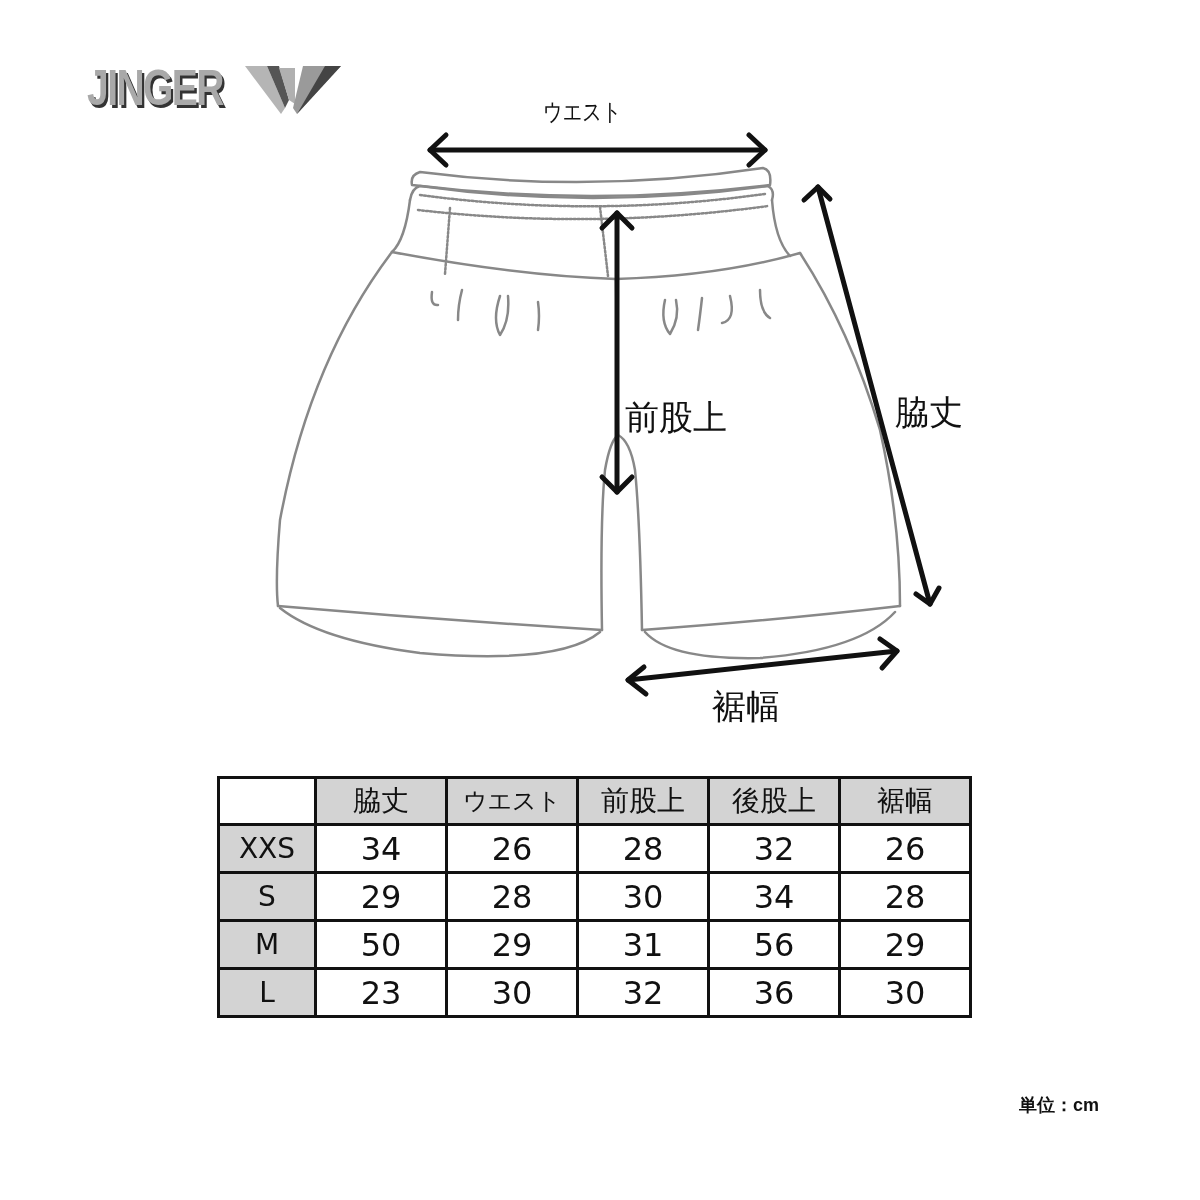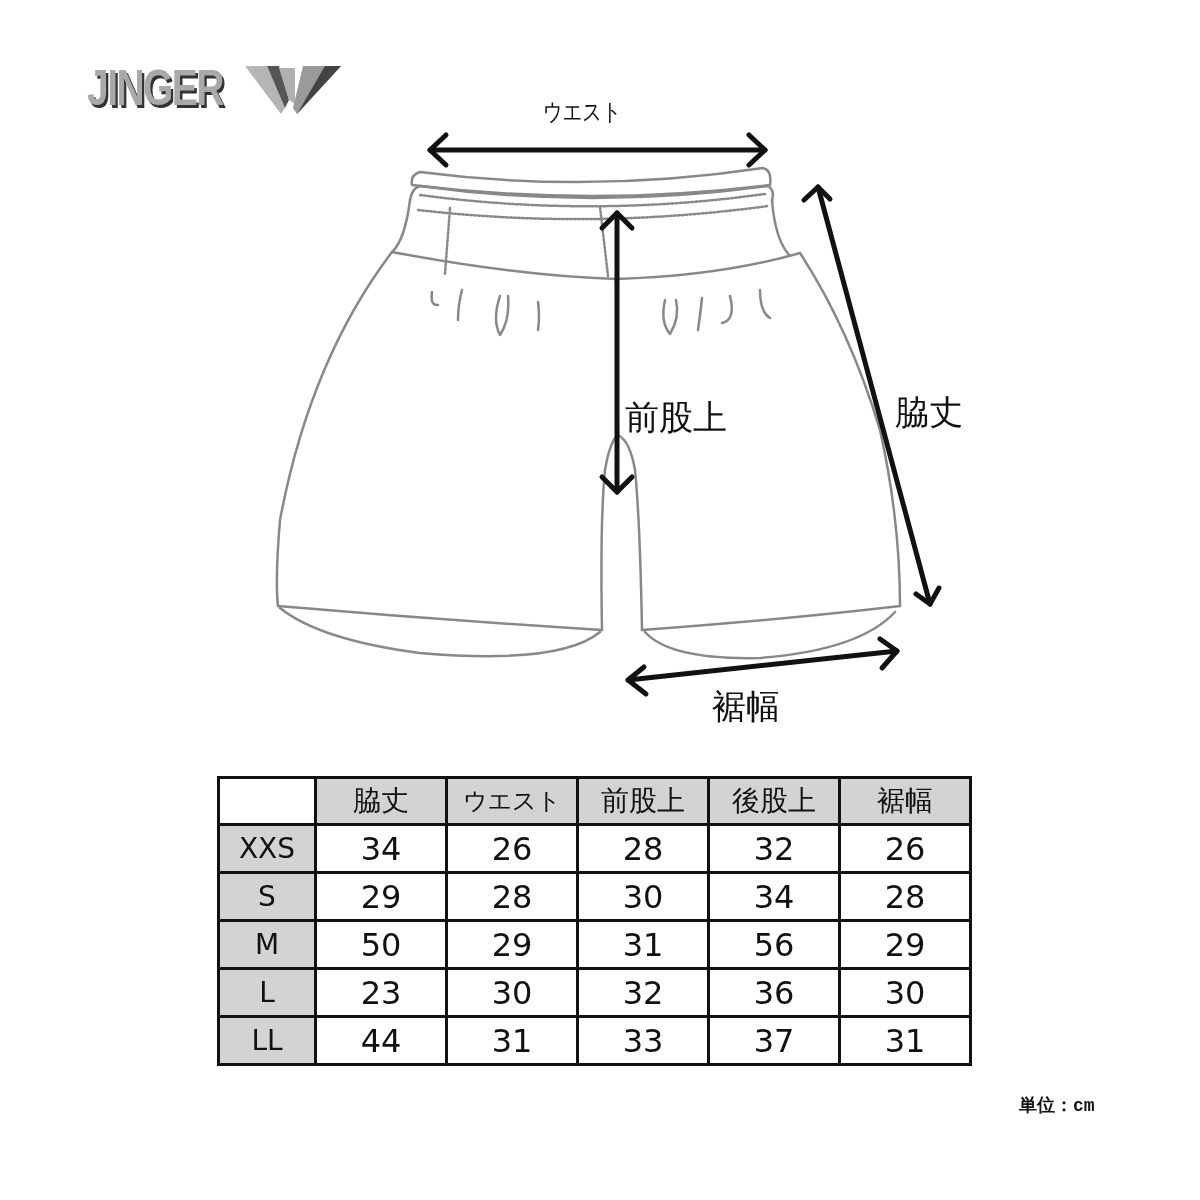--- a/index.html
+++ b/index.html
@@ -21,21 +21,21 @@
     border: 3px solid #111; }
   table.size td, table.size th { border: 3px solid #111; padding: 0; text-align: center;
     font-weight: normal; font-family: "DejaVu Sans", sans-serif; }
   table.size th { background: #d3d3d3; height: 44px; font-size: 28px; }
   table.size th.corner { background: #fff; width: 94px; }
   table.size th.col { width: 128px; }
   table.size th.col-w { font-size: 24px; }
   table.size td { height: 45px; font-size: 32px; background: #fff; }
   table.size td.rowhead { background: #d3d3d3; font-size: 28px; width: 94px; }
   .unit { position: absolute; left: 1019px; top: 1093px; font-size: 18px; font-weight: bold;
-    font-family: Liberation Mono, monospace; }
+    font-family: Liberation Sans, sans-serif; }
 </style>
 </head>
 <body>
 
 <div class="logo">
   <span class="logo-text">JINGER</span>
   <svg class="logo-mark" width="100" height="52" viewBox="0 0 100 52">
     <polygon points="0,2 22,2 40,44 36,50" fill="#b5b5b5"></polygon>
     <polygon points="22,2 34,2 44,36 40,44" fill="#555"></polygon>
     <polygon points="34,4 50,4 50,40 44,36" fill="#b0b0b0"></polygon>
@@ -140,24 +140,16 @@
       <td>29</td>
     </tr>
     <tr>
       <td class="rowhead">L</td>
       <td>23</td>
       <td>30</td>
       <td>32</td>
       <td>36</td>
       <td>30</td>
     </tr>
-    <tr>
-      <td class="rowhead">LL</td>
-      <td>44</td>
-      <td>31</td>
-      <td>33</td>
-      <td>37</td>
-      <td>31</td>
-    </tr>
   </tbody>
 </table>
 
 <span class="unit">単位：cm</span>
 
 </body></html>

